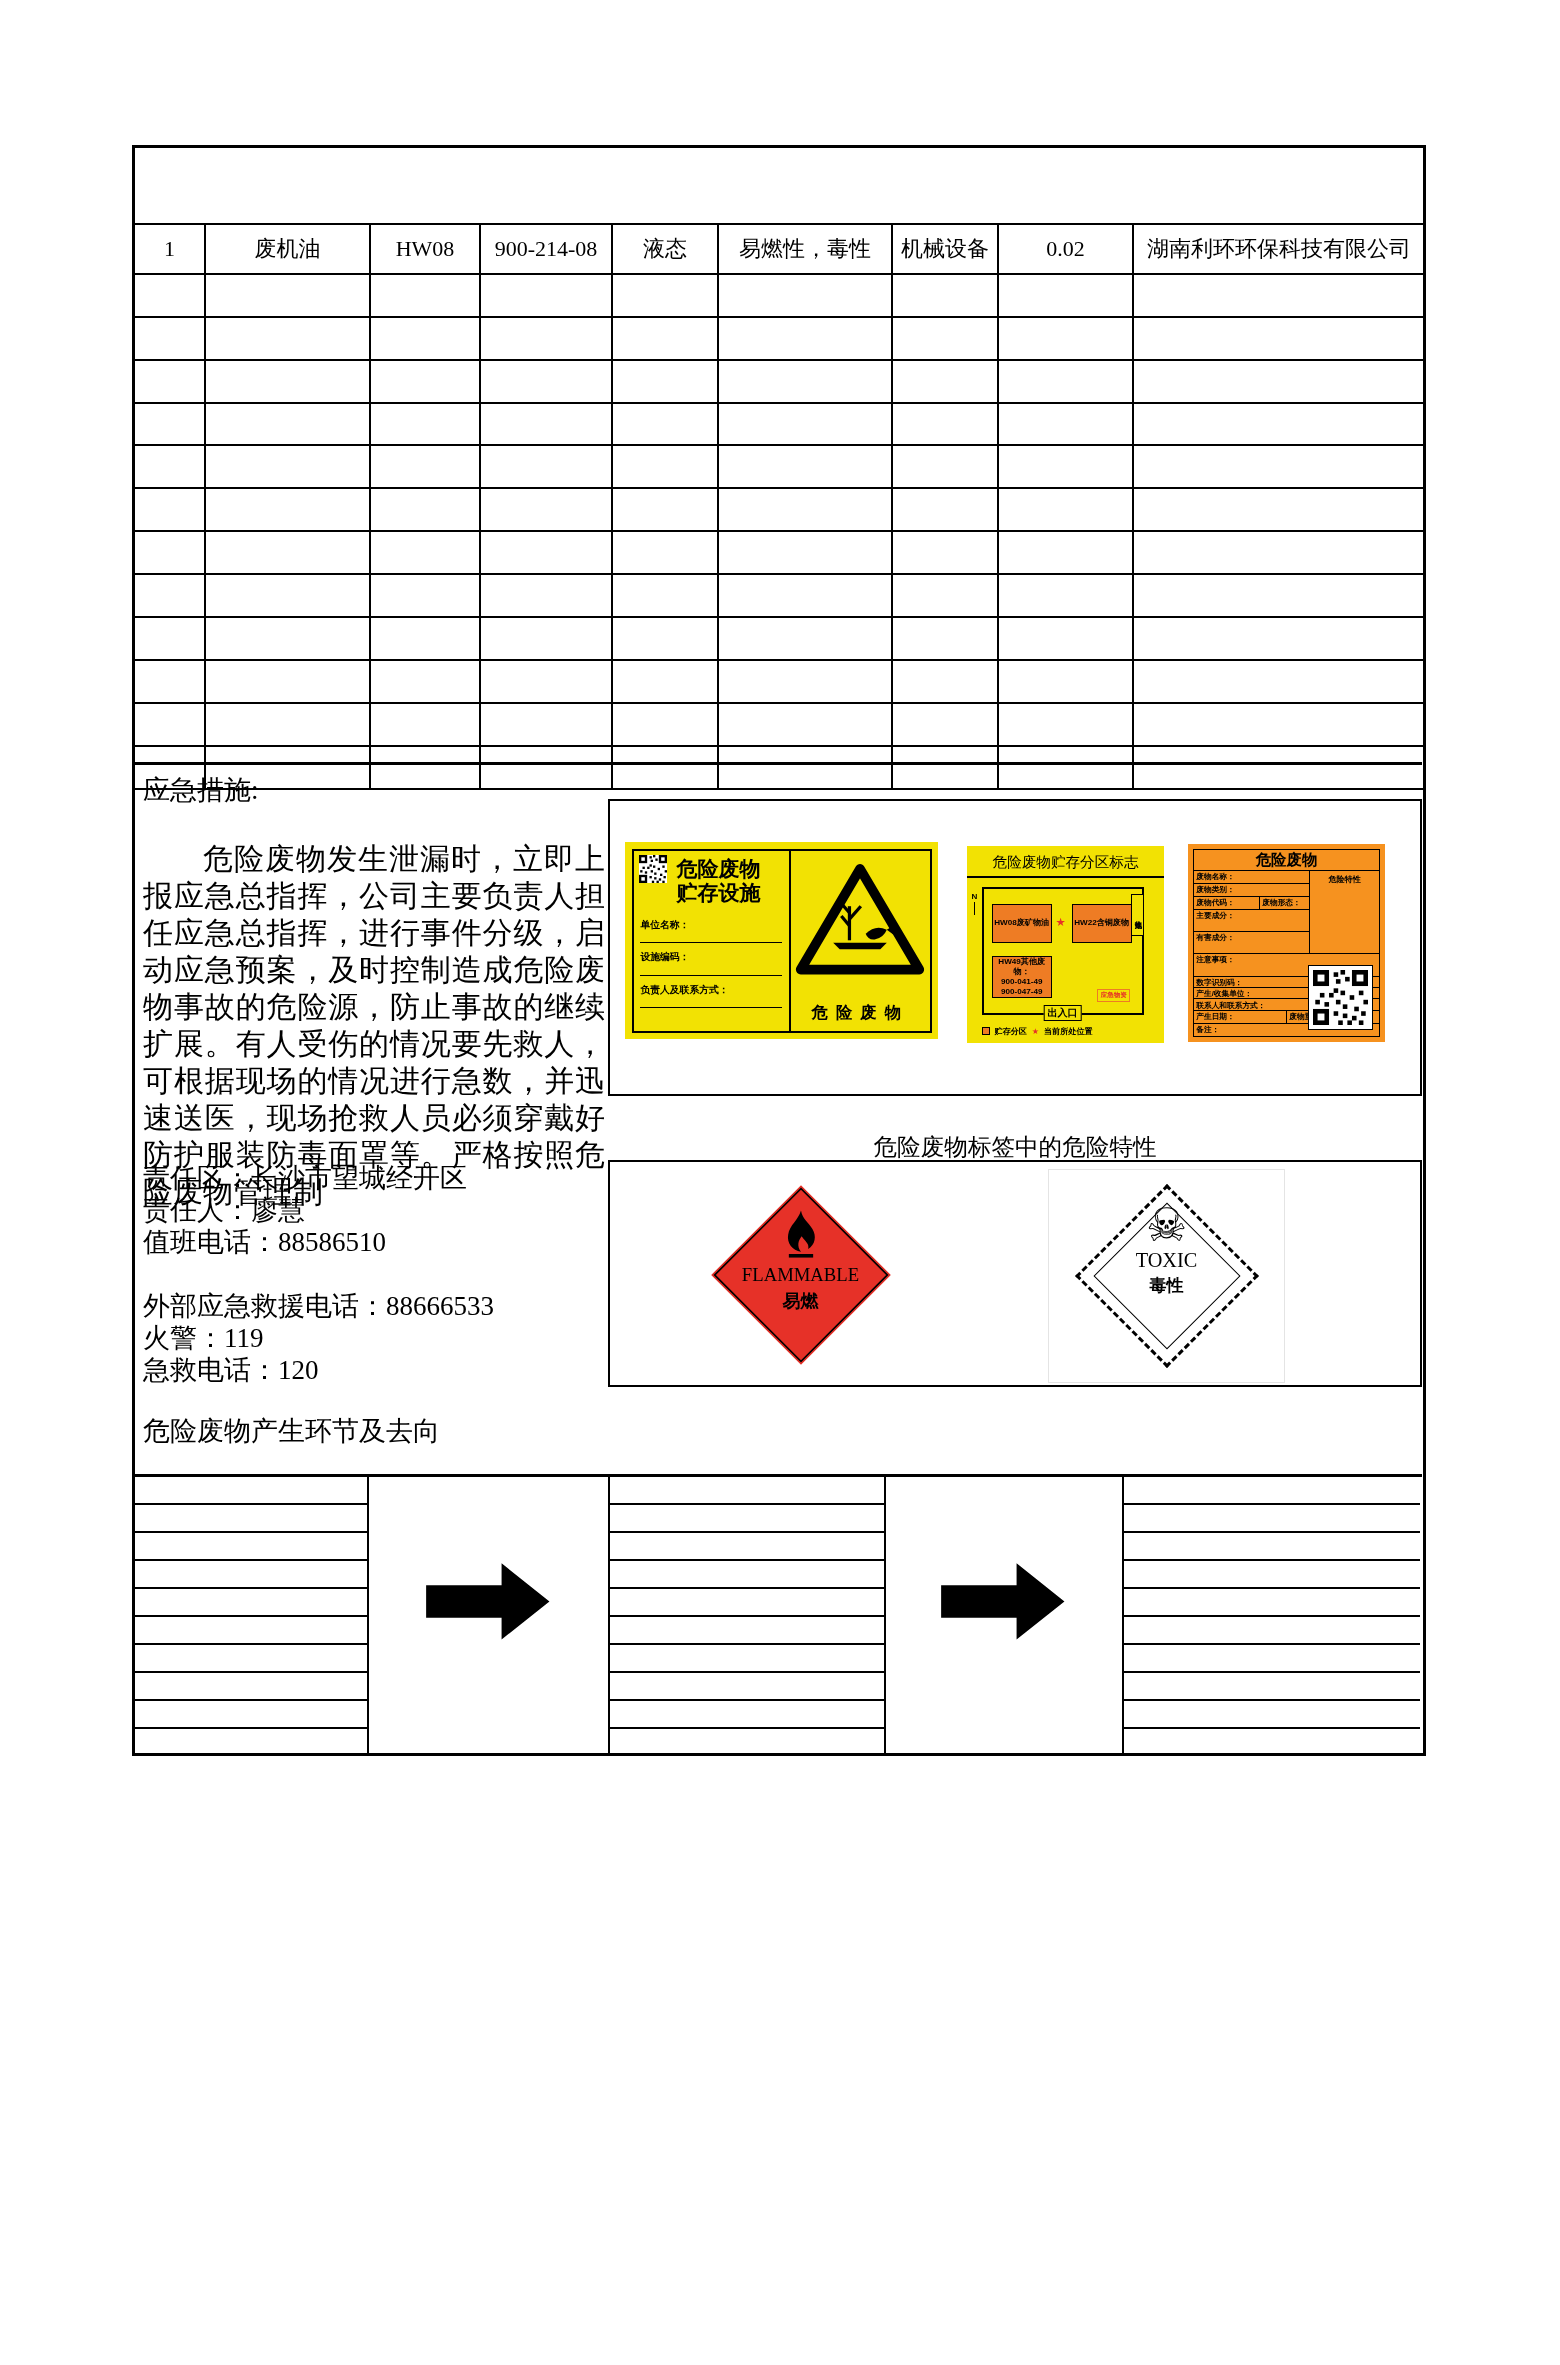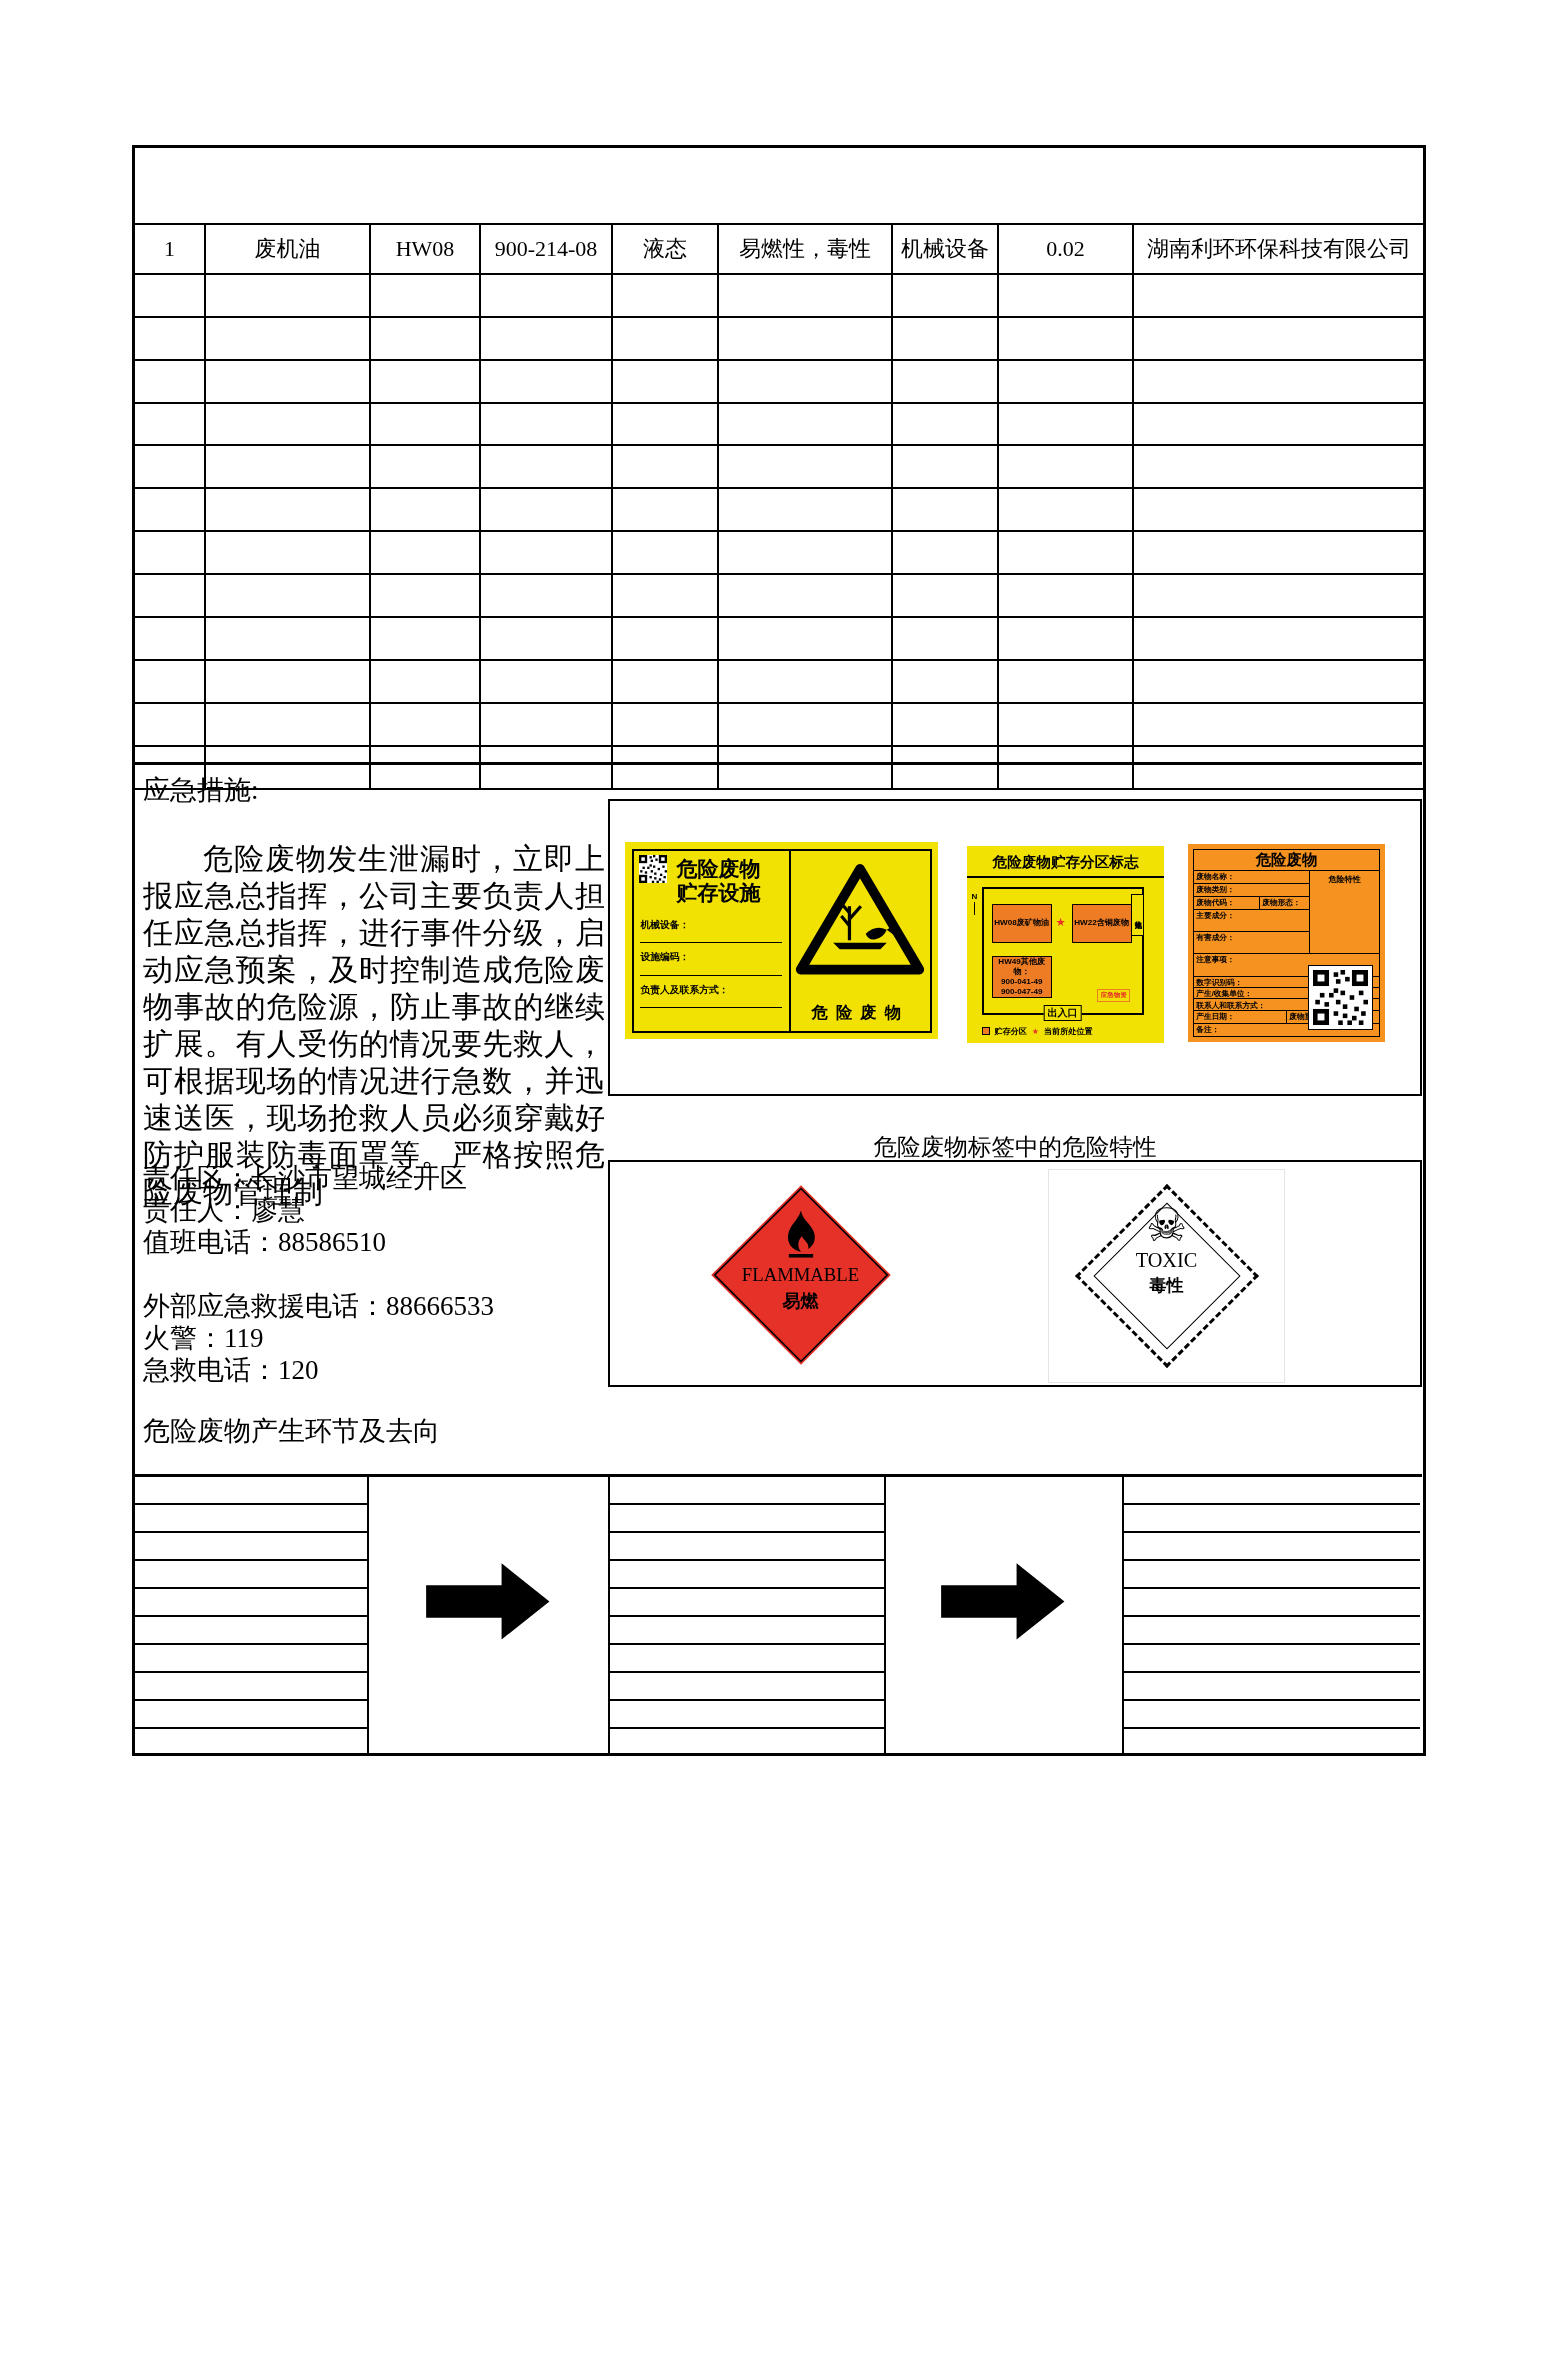--- a/index.html
+++ b/index.html
@@ -50,21 +50,21 @@
   .storage .qr{position:absolute;left:4.9px;top:4.9px;width:28px;height:28px;}
   .storage .stitle{margin:1.6px 0 0 36px;font-size:21px;font-weight:bold;line-height:24.4px;}
   .storage .sfield{font-size:9.8px;font-weight:bold;margin-top:8.1px;}
   .storage .uline{border-bottom:1.6px solid #000;height:11.4px;}
   .storage .warn-text{position:absolute;left:0;bottom:6.5px;width:100%;text-align:center;
                       font-size:16.3px;font-weight:bold;letter-spacing:8.1px;}
   .storage svg.tri{position:absolute;left:50%;top:8.1px;transform:translateX(-50%);}
 
   
   .partition{position:absolute;left:357px;top:45px;width:197px;height:197px;background:var(--c-yellow);padding:0;}
-  .partition .ptitle{text-align:center;font-size:14.6px;font-weight:bold;padding-top:6.5px;}
+  .partition .ptitle{text-align:center;font-size:14.6px;font-weight:normal;padding-top:6.5px;}
   .partition .prule{border-bottom:2.4px solid #000;margin-top:4.9px;}
   .partition .plan{position:absolute;left:14.6px;top:41px;width:162px;height:128px;border:2.4px solid #000;}
   .pzone{position:absolute;background:var(--c-orange-zone);border:1.6px solid #000;color:#000;
          font-size:8.1px;font-weight:bold;display:flex;align-items:center;justify-content:center;text-align:center;line-height:9.8px;}
   .pz1{left:8.1px;top:14.6px;width:60px;height:39px;}
   .pz2{left:88px;top:14.6px;width:60px;height:39px;}
   .pz3{left:8.1px;top:67px;width:60px;height:42px;flex-direction:column;}
   .pstar{position:absolute;left:72px;top:26px;color:var(--c-red);font-size:11.4px;font-family:"DejaVu Sans",sans-serif;}
   .ppool{position:absolute;right:-2.4px;top:4.9px;width:13px;height:42px;border:1.6px solid #000;
          writing-mode:vertical-rl;font-size:7.3px;font-weight:bold;text-align:center;background:var(--c-yellow);}
@@ -331,21 +331,21 @@
                       <rect x="2" y="2" width="3" height="3"></rect>
                       <rect x="19" y="2" width="3" height="3"></rect>
                       <rect x="2" y="19" width="3" height="3"></rect>
                     </g>
                 </svg>
               </div>
               <div class="stitle">
                 <div>危险废物</div>
                 <div>贮存设施</div>
               </div>
-              <div class="sfield" style="margin-top:13px">机械设备：</div>
+              <div class="sfield" style="margin-top:13px">单位名称：</div>
               <div class="uline"></div>
               <div class="sfield">设施编码：</div>
               <div class="uline"></div>
               <div class="sfield">负责人及联系方式：</div>
               <div class="uline"></div>
             </div>
             <div class="right">
               <svg class="tri" width="138" height="122" viewBox="0 0 170 150">
                 <path d="M85 12 L158 136 L12 136 Z" fill="none" stroke="#000" stroke-width="12" stroke-linejoin="round"></path>
                 <g stroke="#000" stroke-width="4" fill="none">

